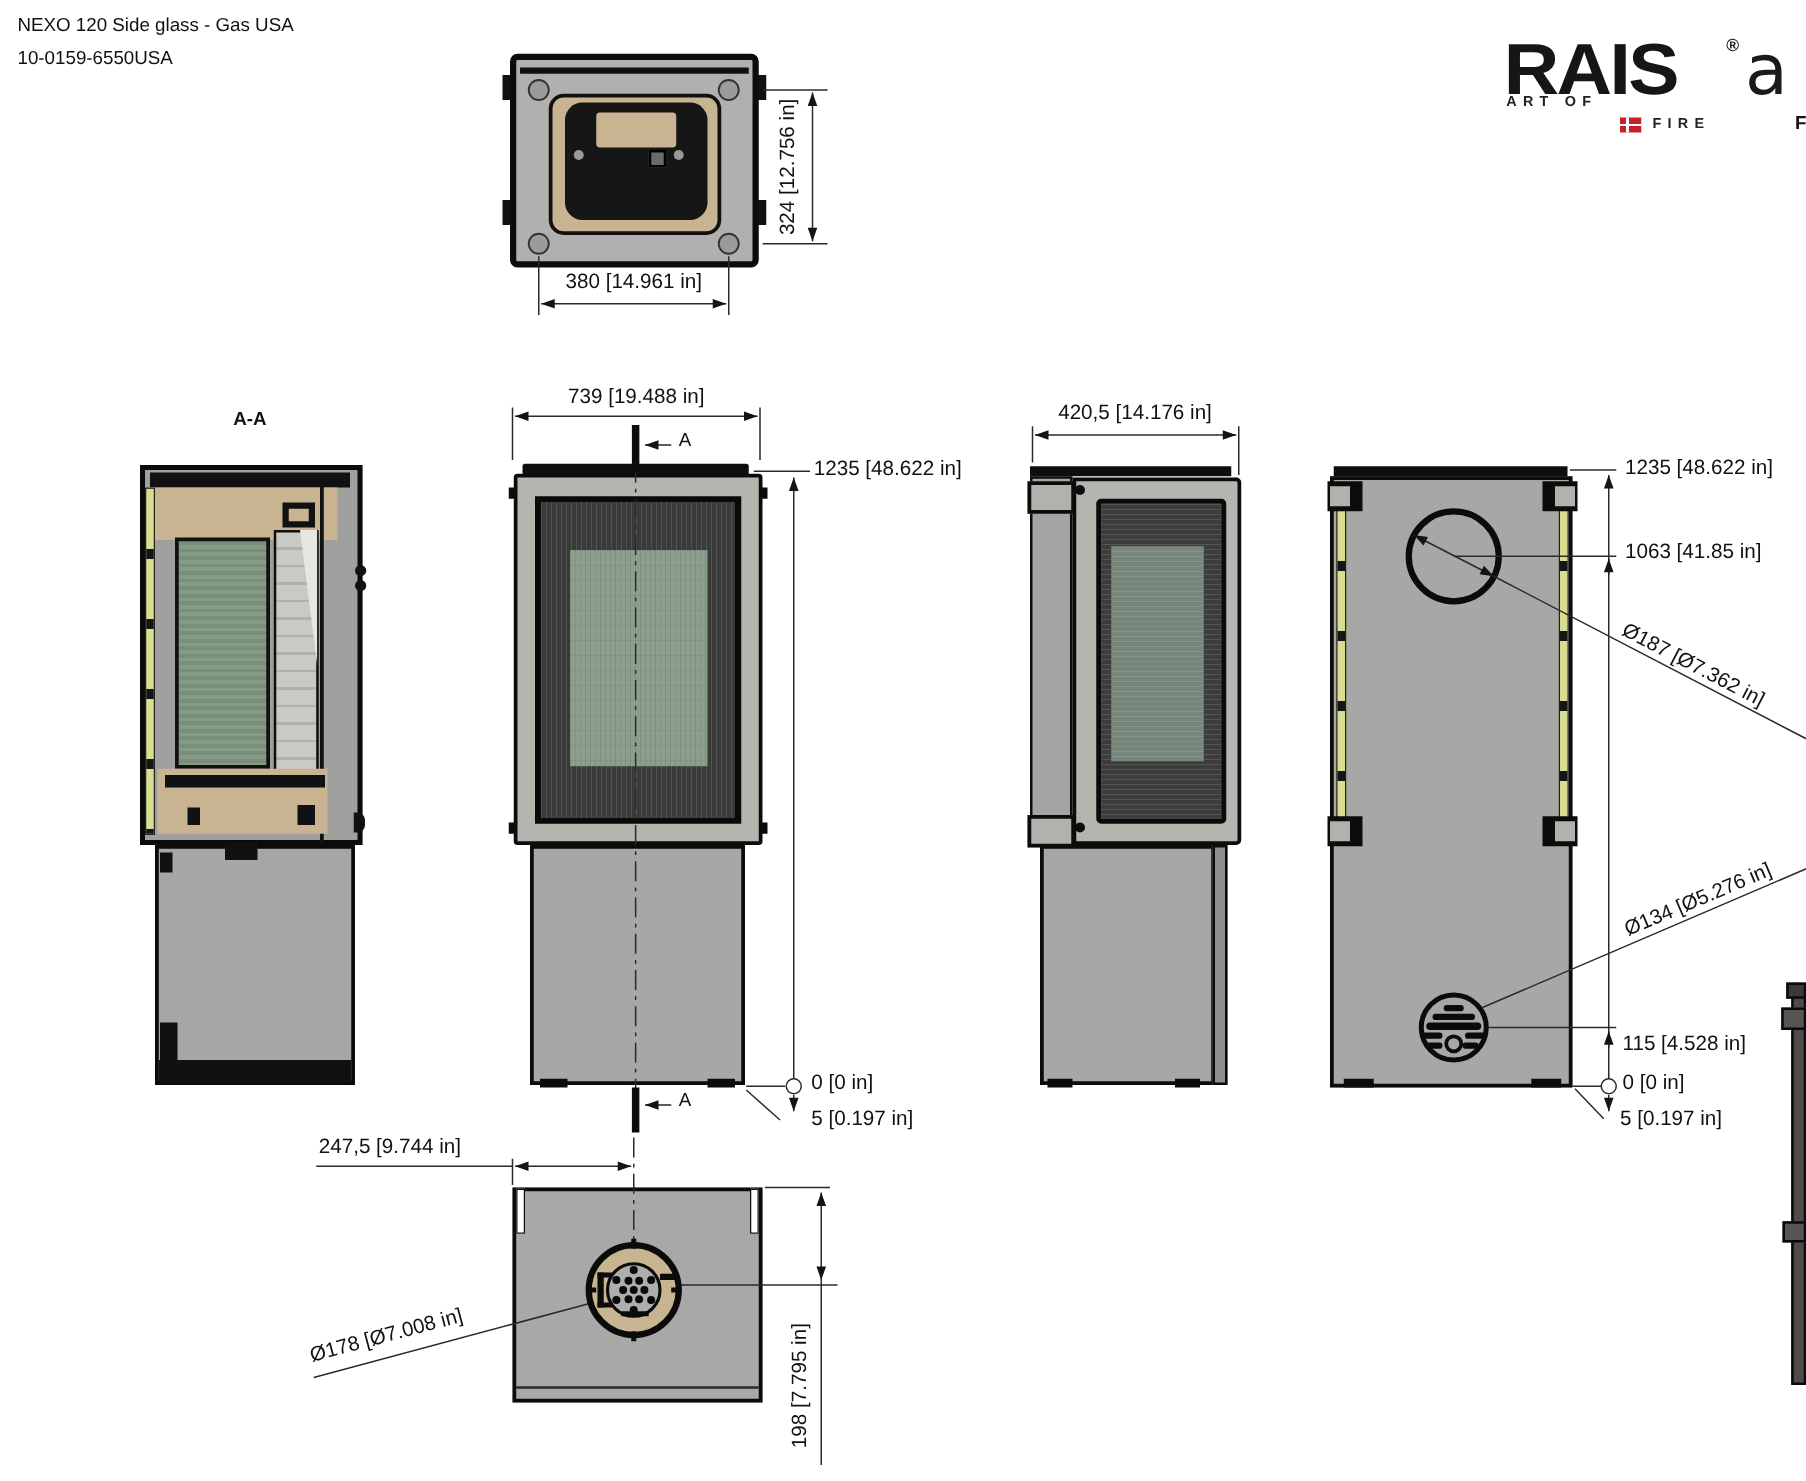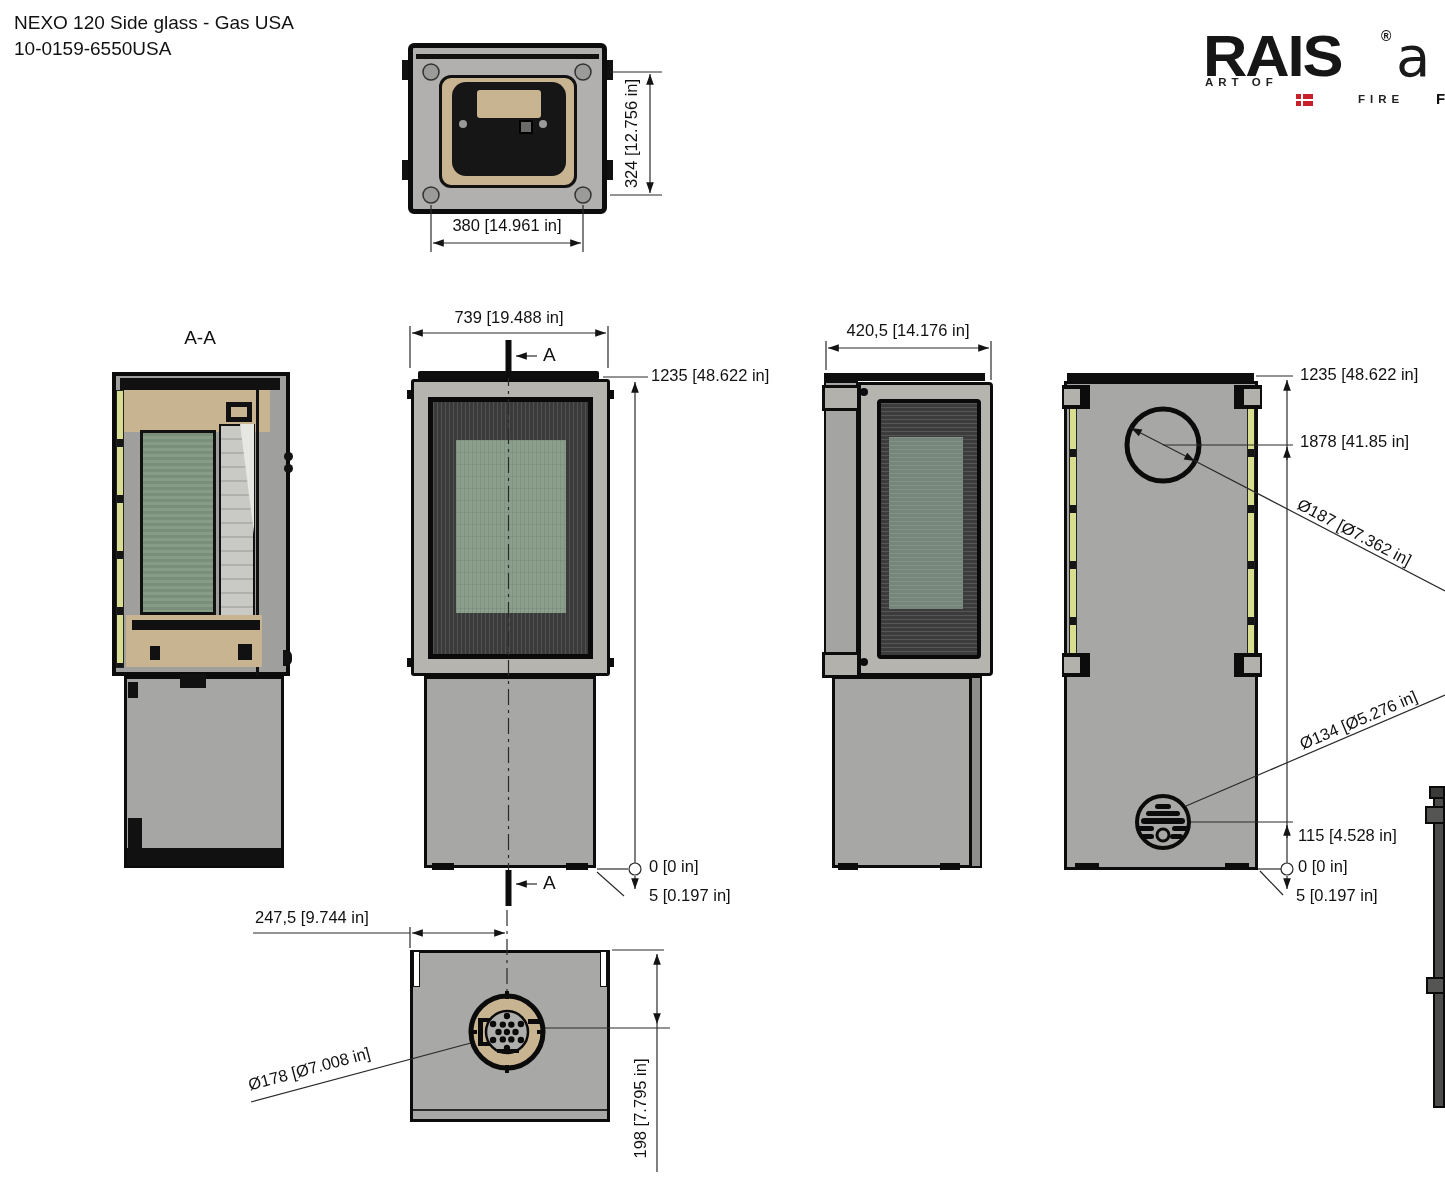--- a/index.html
+++ b/index.html
@@ -1,21 +1,21 @@
 <!DOCTYPE html>
 <html><head>
 <meta charset="utf-8">
 <style>
   html,body{margin:0;padding:0;background:#fff;}
   #canvas{position:relative;width:1445px;height:1185px;background:#fff;overflow:hidden;
           font-family:"Liberation Sans",sans-serif;color:#111;}
   .body-part{position:absolute;box-sizing:border-box;z-index:1;}
   .lbl{position:absolute;z-index:3;font-size:16.5px;white-space:nowrap;color:#111;}
   .lbl.c{text-align:center;}
-  .lbl.big{font-size:19px;}
+  .lbl.big{font-size:15px;}
   .rot90{transform:rotate(-90deg);}
   .svglayer{position:absolute;left:0;top:0;z-index:2;pointer-events:none;}
   .vglass{background:repeating-linear-gradient(90deg,#525252 0 1px,#3a3a3a 1px 4px);}
   .hglass{background:repeating-linear-gradient(180deg,#565656 0 1px,#3c3c3c 1px 4px);}
   .greenpane{background-color:#8b9f8c;
      background-image:repeating-linear-gradient(90deg,rgba(0,0,0,.08) 0 1px,transparent 1px 4px),
                       repeating-linear-gradient(180deg,rgba(0,0,0,.06) 0 1px,transparent 1px 12px);}
   .greenside{background-color:#76867a;
      background-image:repeating-linear-gradient(180deg,rgba(255,255,255,.10) 0 1px,transparent 1px 4px);}
   .firebox{background:repeating-linear-gradient(180deg,#7a8f7a 0 3px,#879c87 3px 6px);}
@@ -39,21 +39,21 @@
 <div id="canvas">
 
   <div class="lbl big" style="left:14px;top:12px;">NEXO 120 Side glass - Gas USA</div>
   <div class="lbl big" style="left:14px;top:38px;">10-0159-6550USA</div>
 
   <div class="logo-brand" style="left:1203px;top:22px;">RAIS</div>
   <div class="logo-reg" style="left:1381px;top:28px;">®</div>
   <div class="logo-a" style="left:1396px;top:24px;">a</div>
   <div class="logo-tag" style="left:1205px;top:76px;">ART OF</div>
   <div class="flag" style="left:1296px;top:94px;"></div>
-  <div class="logo-tag" style="left:1322px;top:93px;margin-left:36px;">FIRE</div>
+  <div class="logo-tag" style="left:1322px;top:93px;">FIRE</div>
   <div class="lbl" style="left:1436px;top:90px;font-weight:700;font-size:15px;letter-spacing:4px;">FI</div>
 
   <div class="body-part" style="left:402px;top:60px;width:8px;height:20px;background:#111;"></div>
   <div class="body-part" style="left:402px;top:160px;width:8px;height:20px;background:#111;"></div>
   <div class="body-part" style="left:605px;top:60px;width:8px;height:20px;background:#111;"></div>
   <div class="body-part" style="left:605px;top:160px;width:8px;height:20px;background:#111;"></div>
   <div class="body-part" style="left:408px;top:43px;width:199px;height:171px;background:#b1b0ae;border:5px solid #0c0c0c;border-radius:6px;"></div>
   <div class="body-part" style="left:416px;top:54px;width:183px;height:5px;background:#111;"></div>
   <div class="body-part" style="left:439px;top:75px;width:138px;height:113px;background:#c9b492;border:3px solid #111;border-radius:12px;"></div>
   <div class="body-part" style="left:452px;top:82px;width:114px;height:94px;background:#161616;border-radius:14px;"></div>
@@ -280,36 +280,36 @@
           <rect x="528" y="1019" width="12" height="5"></rect>
           <rect x="497" y="1049" width="22" height="4"></rect>
         </g>
       </g>
       <g>
         <line x1="413" y1="1110" x2="607" y2="1110" stroke-width="2"></line>
       </g>
     </g>
   </svg>
 
-  <div class="lbl big c" style="left:168px;top:327px;width:64px;">A-A</div>
+  <div class="lbl big c" style="left:168px;top:327px;width:64px;font-weight:bold;">A-A</div>
 
   <div class="lbl c" style="left:437px;top:216px;width:140px;">380 [14.961 in]</div>
   <div class="lbl c rot90" style="left:556px;top:124px;width:150px;">324 [12.756 in]</div>
 
   <div class="lbl c" style="left:439px;top:308px;width:140px;">739 [19.488 in]</div>
   <div class="lbl big" style="left:543px;top:344px;">A</div>
   <div class="lbl big" style="left:543px;top:872px;">A</div>
   <div class="lbl" style="left:651px;top:366px;">1235 [48.622 in]</div>
   <div class="lbl" style="left:649px;top:857px;">0 [0 in]</div>
   <div class="lbl" style="left:649px;top:886px;">5 [0.197 in]</div>
 
   <div class="lbl c" style="left:832px;top:321px;width:152px;">420,5 [14.176 in]</div>
 
   <div class="lbl" style="left:1300px;top:365px;">1235 [48.622 in]</div>
-  <div class="lbl" style="left:1300px;top:432px;">1878 [41.85 in]</div>
+  <div class="lbl" style="left:1300px;top:432px;">1063 [41.85 in]</div>
   <div class="lbl" style="left:1303px;top:495px;transform:rotate(27.5deg);transform-origin:left top;">Ø187 [Ø7.362 in]</div>
   <div class="lbl" style="left:1297px;top:736px;transform:rotate(-23deg);transform-origin:left top;">Ø134 [Ø5.276 in]</div>
   <div class="lbl" style="left:1298px;top:811px;margin-top:15px;">115 [4.528 in]</div>
   <div class="lbl" style="left:1298px;top:857px;">0 [0 in]</div>
   <div class="lbl" style="left:1296px;top:886px;">5 [0.197 in]</div>
 
   <div class="lbl" style="left:255px;top:908px;">247,5 [9.744 in]</div>
   <div class="lbl" style="left:246px;top:1076px;transform:rotate(-15deg);transform-origin:left top;">Ø178 [Ø7.008 in]</div>
   <div class="lbl c rot90" style="left:575px;top:1099px;width:130px;">198 [7.795 in]</div>
 

